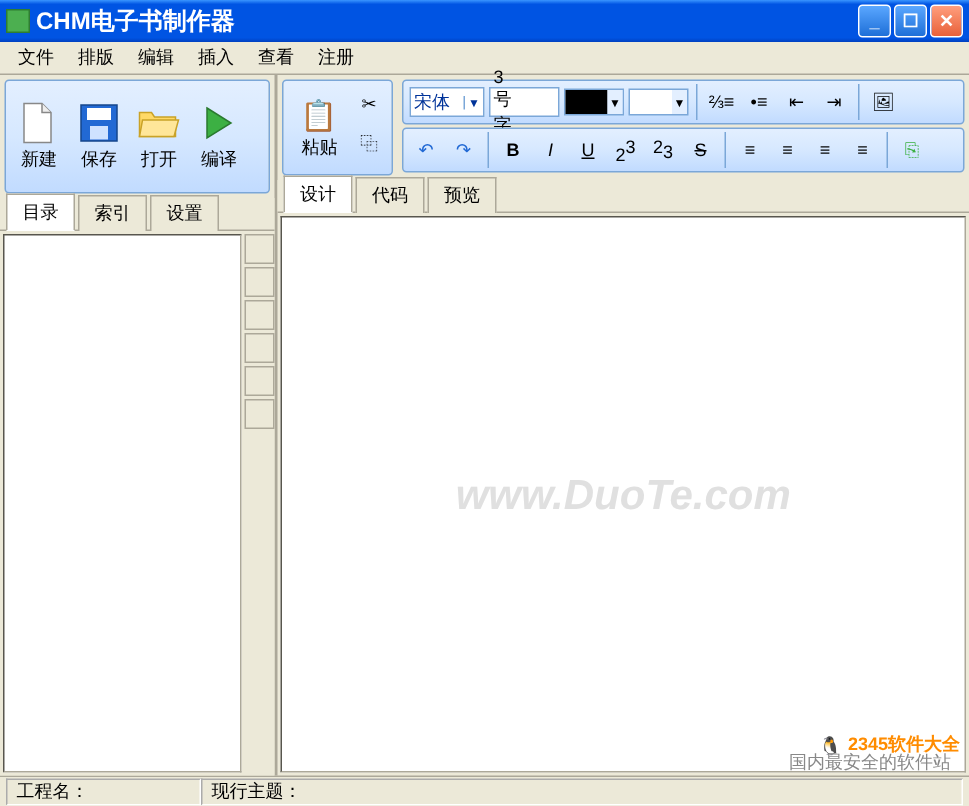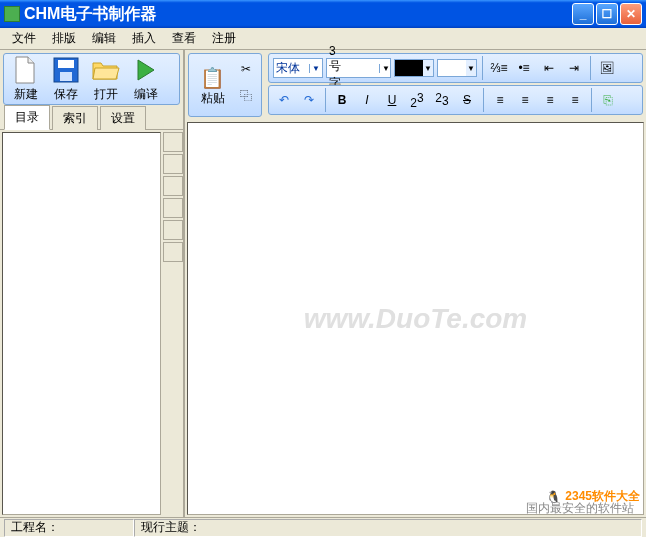--- a/index.html
+++ b/index.html
@@ -17,39 +17,39 @@
 .menubar { height: 22px; background: #ece9d8; border-bottom: 1px solid #aca899; display: flex; align-items: center; padding: 0 4px; }
 .menubar span { padding: 2px 8px; cursor: default; }
 
 
 .main-area { display: flex; height: calc(537px - 28px - 22px - 20px); }
 .left-pane { width: 185px; display: flex; flex-direction: column; border-right: 2px solid #aca899; }
 .right-pane { flex: 1; display: flex; flex-direction: column; }
 
 
 .toolbar { background: linear-gradient(to bottom, #e3efff 0%, #d6e8ff 50%, #c1dbff 100%); border: 1px solid #7ba7d8; border-radius: 3px; margin: 3px; padding: 3px; display: flex; align-items: center; gap: 2px; }
-.left-toolbar { height: 52px; }
+.left-toolbar { height: 76px; }
 .tb-btn-big { display: flex; flex-direction: column; align-items: center; justify-content: center; width: 38px; height: 54px; cursor: pointer; }
 .tb-btn-big .ic { width: 28px; height: 28px; display: flex; align-items: center; justify-content: center; }
 .tb-btn-big .lb { font-size: 12px; margin-top: 2px; }
 
 .right-toolbar-wrap { display: flex; flex-direction: column; margin: 3px; gap: 0; }
 .right-toolbar { background: linear-gradient(to bottom, #e3efff 0%, #d6e8ff 50%, #c1dbff 100%); border: 1px solid #7ba7d8; border-radius: 3px; padding: 2px 4px; display: flex; align-items: center; gap: 3px; height: 30px; }
 .right-toolbar + .right-toolbar { margin-top: 2px; }
 
 .paste-group { display: flex; flex-direction: column; align-items: center; width: 40px; height: 56px; justify-content: center; }
 .paste-group .ic { font-size: 20px; }
 .side-icons { display: flex; flex-direction: column; gap: 4px; }
 
 .tbtn { width: 22px; height: 22px; display: flex; align-items: center; justify-content: center; border: 1px solid transparent; cursor: pointer; font-family: "Times New Roman", serif; }
 .sep { width: 1px; height: 24px; background: #7ba7d8; margin: 0 2px; }
 
 .combo { height: 20px; border: 1px solid #7ba7d8; background: #fff; display: flex; align-items: center; padding: 0 2px; font-size: 12px; }
 .combo.font { width: 50px; color: #003399; }
-.combo.size { width: 65px; gap: 38px; }
+.combo.size { width: 47px; gap: 38px; }
 .combo .dd { margin-left: auto; font-size: 8px; border-left: 1px solid #7ba7d8; padding-left: 2px; }
 .color-pick { width: 40px; height: 18px; border: 1px solid #7ba7d8; display: flex; }
 .color-pick .sw { flex: 1; }
 .color-pick .dd { width: 10px; background: #e3efff; display: flex; align-items: center; justify-content: center; font-size: 8px; }
 
 
 .tabs { height: 22px; display: flex; align-items: flex-end; border-bottom: 1px solid #aca899; padding-left: 4px; background: #ece9d8; }
 .tab { padding: 3px 10px; border: 1px solid #aca899; border-bottom: none; background: #ece9d8; margin-right: 2px; cursor: pointer; position: relative; top: 1px; }
 .tab.active { background: #fff; border-bottom: 1px solid #fff; }
 
@@ -246,20 +246,25 @@
               <span>≡</span>
             </div>
           <div class="sep"></div>
           <div class="tbtn">
               <span style="color:#3cb043">⎘</span>
             </div>
         </div>
       </div>
     </div>
 
+    <div class="tabs">
+      <div class="tab active">设计</div>
+      <div class="tab">代码</div>
+      <div class="tab">预览</div>
+    </div>
 
     <div class="right-content">
       <div class="watermark">www.DuoTe.com</div>
     </div>
   </div>
 </div>
 
 <div class="statusbar">
   <div class="cell small">工程名：</div>
   <div class="cell last">现行主题：</div>

